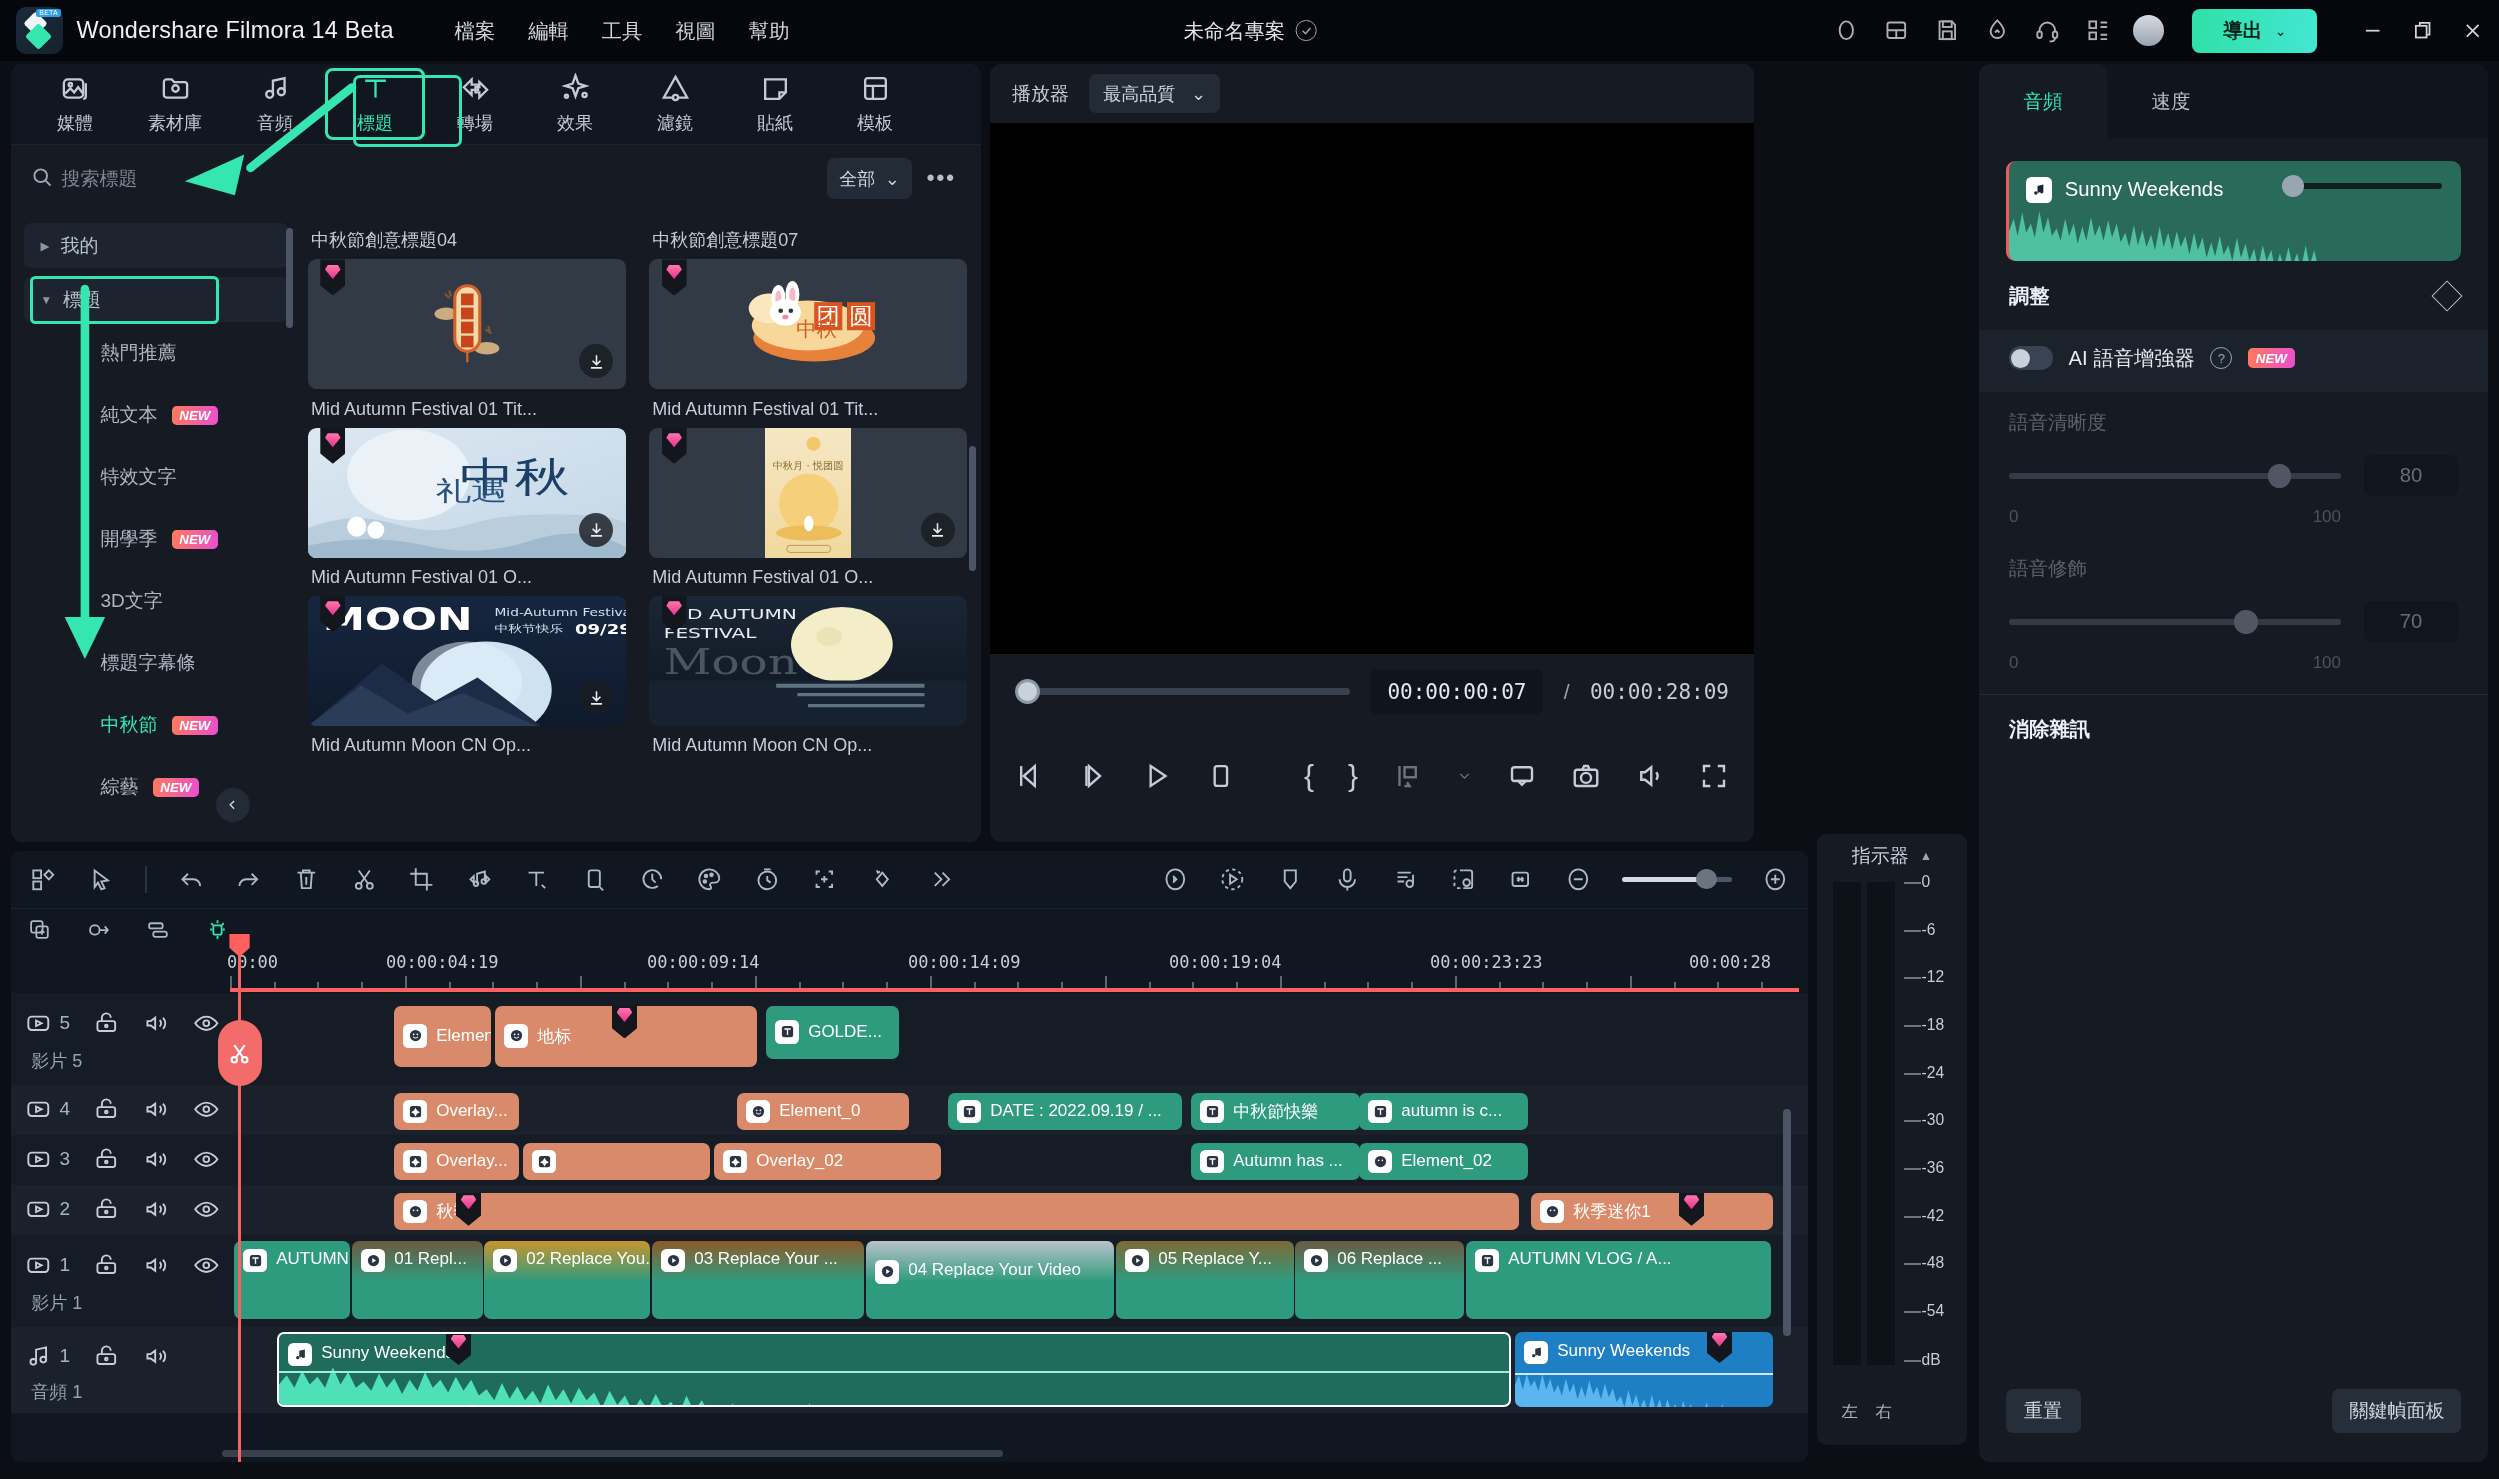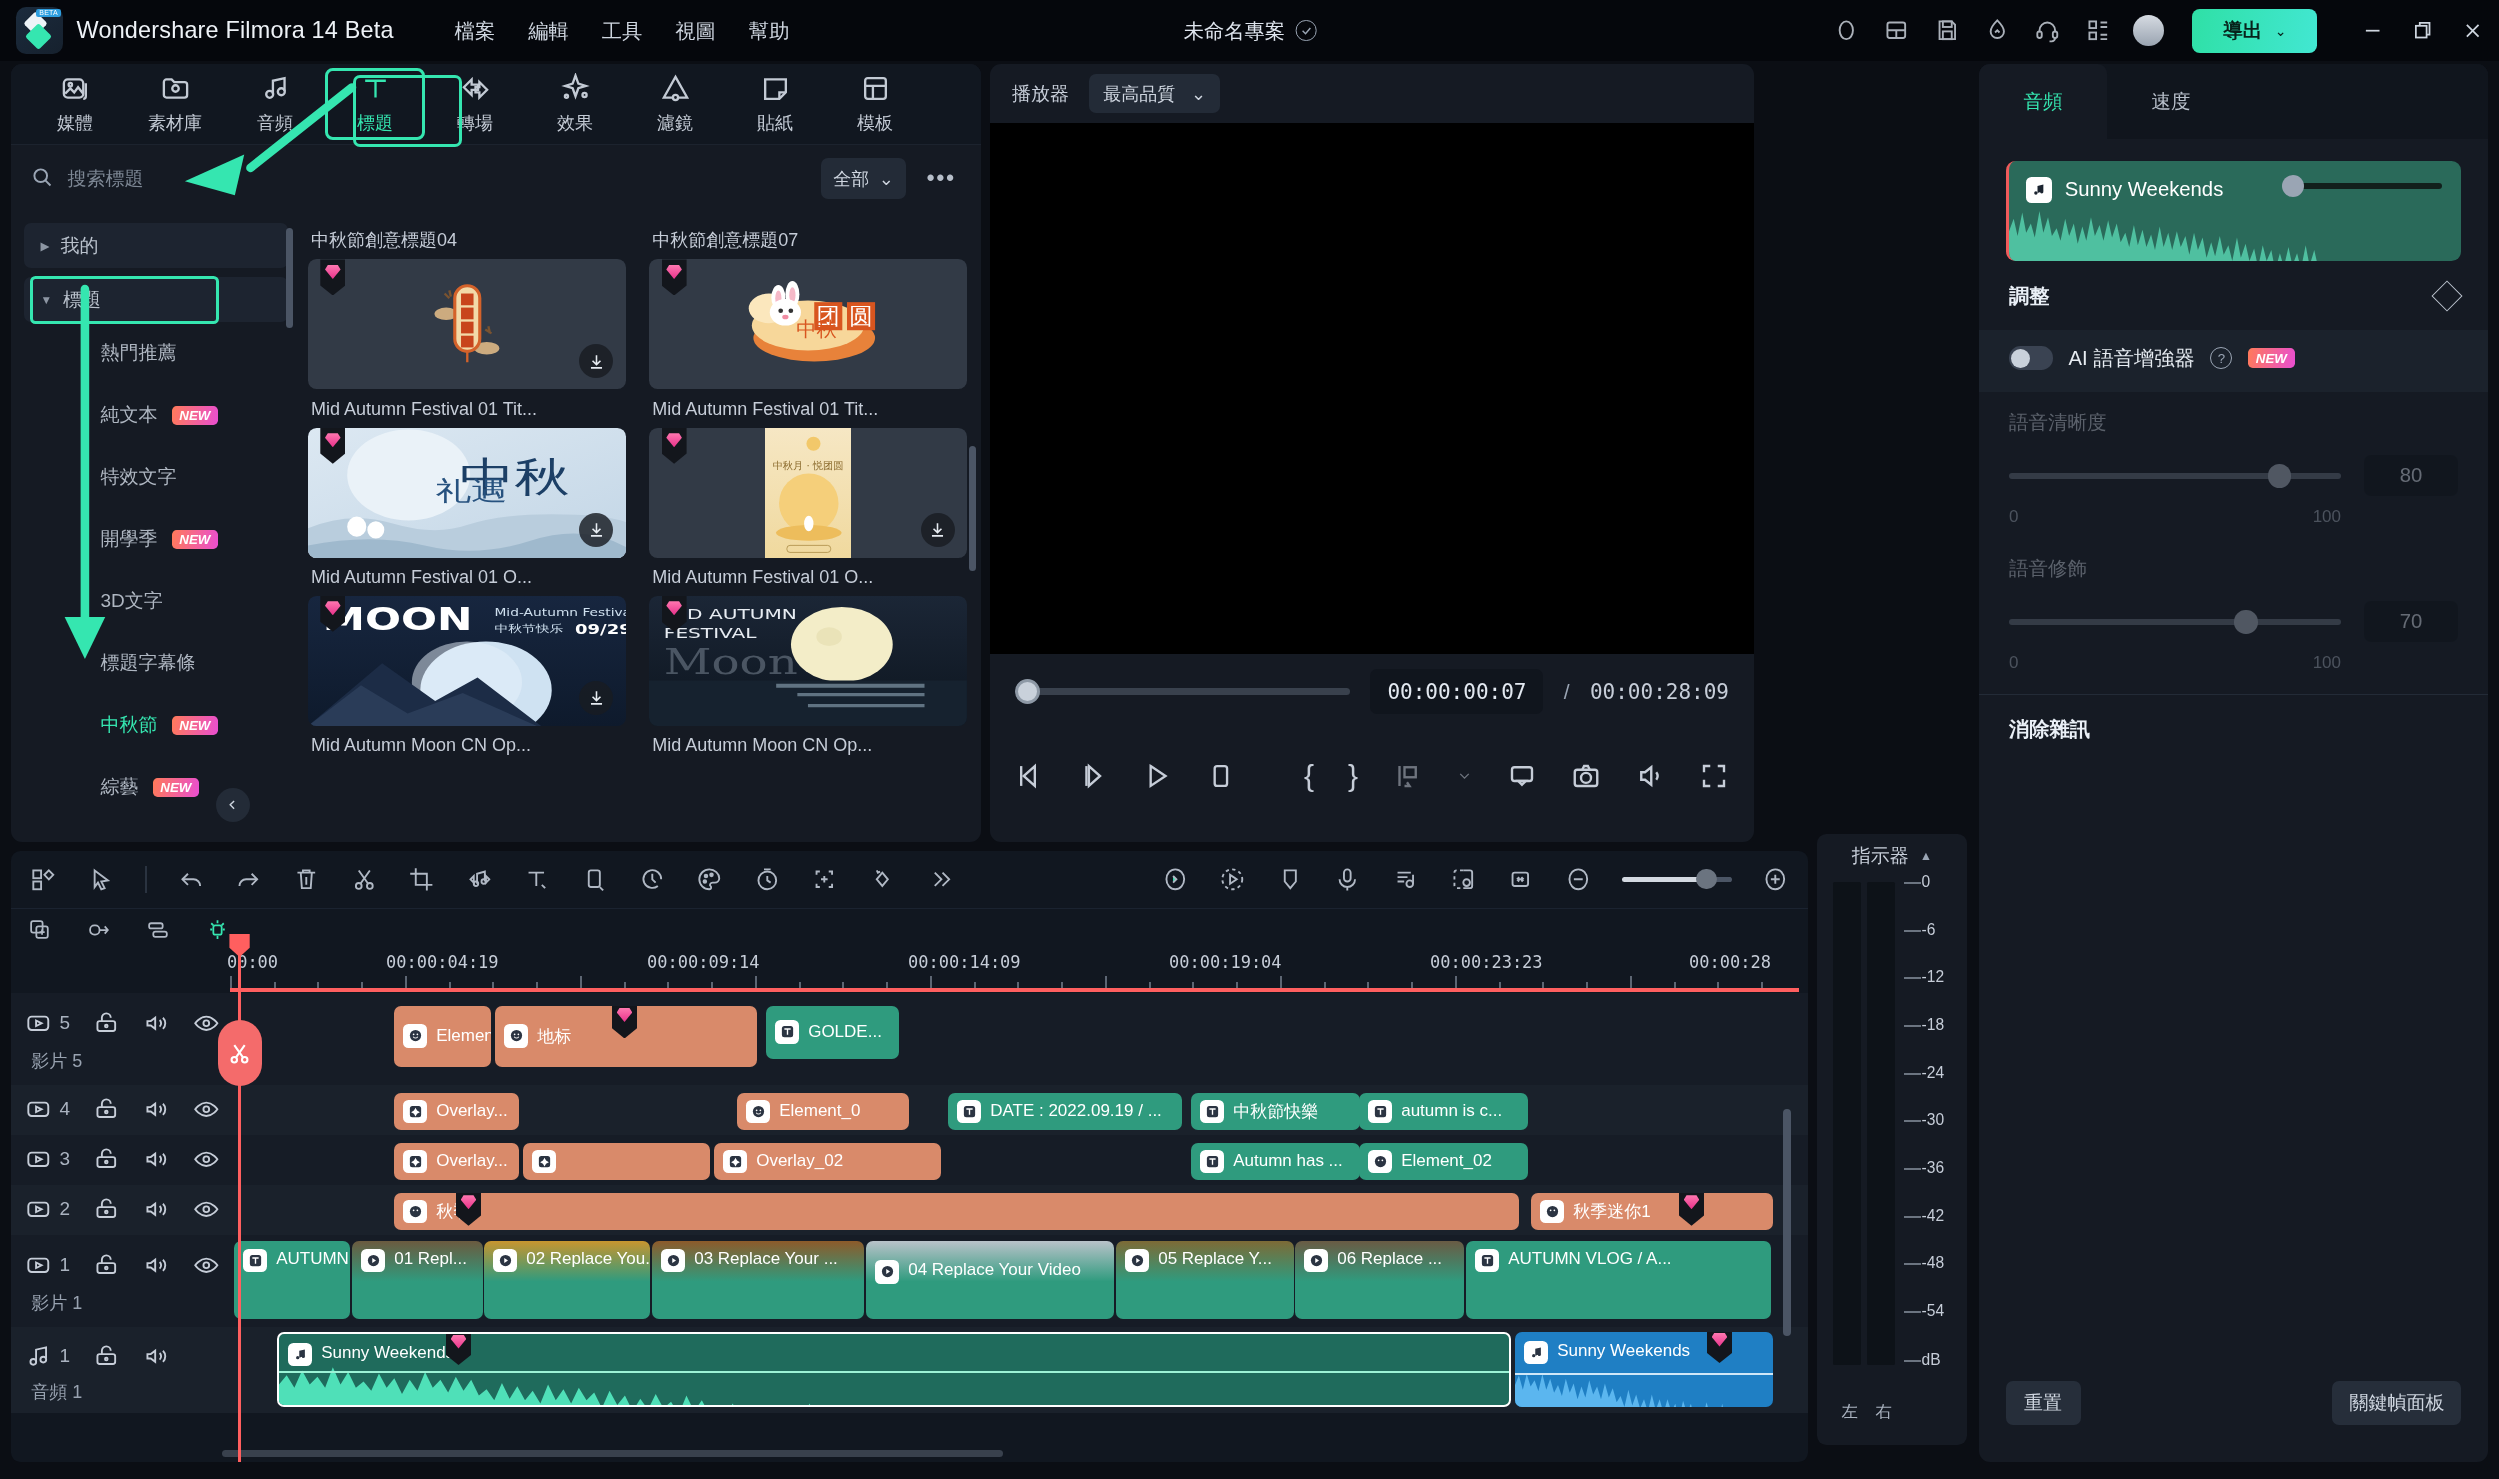--- a/index.html
+++ b/index.html
@@ -36,21 +36,21 @@
     background:#151a23; border-radius:11px; overflow:hidden; }
   .tabbar { height:81px; display:flex; align-items:center; padding:0 14px; gap:0;
     background:#111720; border-bottom:0.8px solid #1c232e; }
   .tab { width:100px; height:72px; display:flex; flex-direction:column; align-items:center; justify-content:center; gap:7px; border-radius:7.8px; position:relative;}
   .tab svg { width:31px; height:31px; fill:none; stroke:#c3cad4; stroke-width:1.8; }
   .tab span { font-size:18px; color:#c3cad4; }
   .tab.active { border:3.1px solid #35e6b0; }
   .tab.active svg { stroke:#35e6b0; }
   .tab.active span { color:#35e6b0; }
 
-  .searchrow { height:67px; display:flex; align-items:center; padding:0 19px; gap:14px; }
+  .searchrow { height:67px; display:flex; align-items:center; padding:0 19px; gap:8px; }
   .searchrow .sicon svg { width:23.4px; height:23.4px; stroke:#9aa5b4; stroke-width:2; fill:none; }
   .searchrow input { flex:1; background:transparent; border:0; outline:0; font-size:19px; color:#d8dde6; }
   .searchrow input::placeholder { color:#7d8794; }
   .allsel { height:41px; padding:0 12.5px; border-radius:7px; background:#232b37; display:flex; align-items:center; gap:9.4px; font-size:18px; color:#cfd6e0;}
   .dots { font-size:23.4px; color:#b6bec9; letter-spacing:1.6px; padding:0 6.2px; }
 
   .lcols { display:flex; height:630px; }
   .lnav { width:289px; padding:11px 12.5px 0 12.5px; position:relative; }
   .navrow { height:45px; border-radius:7px; display:flex; align-items:center; padding:0 17px; gap:11px; font-size:19px; color:#b9c1cc; }
   .navrow.grp { background:#1d2430; }
@@ -131,21 +131,21 @@
     display:flex; align-items:center; justify-content:center; }
   .sl-wrap { padding:17px 30px 0 30px; opacity:.45; }
   .sl-lbl { font-size:19.5px; color:#aeb6c1; margin-bottom:19px; }
   .sl-row { display:flex; align-items:center; gap:23.4px; }
   .sl { flex:1; height:6.2px; border-radius:3.1px; background:#5a6472; position:relative; }
   .sl .k { position:absolute; top:-8.6px; width:23.4px; height:23.4px; border-radius:50%; background:#98a2b0; }
   .numbox { width:94px; height:41px; border-radius:7px; background:#0e131a; display:flex; align-items:center; justify-content:center;
     font-size:20.3px; color:#c6cdd8; }
   .sl-minmax { display:flex; justify-content:space-between; font-size:17px; color:#8d96a3; margin-top:11px; padding-right:117px; }
   .divline { height:0.8px; background:#232b37; margin:20.3px 0 0 0; }
-  .rfoot { position:absolute; left:0; bottom:16px; width:100%; height:86px; display:flex; align-items:center; padding:0 26.6px; }
+  .rfoot { position:absolute; left:0; bottom:8px; width:100%; height:86px; display:flex; align-items:center; padding:0 26.6px; }
   .btn-reset { height:44px; width:75px; border-radius:7px; background:#262e3a; display:flex; align-items:center; justify-content:center; font-size:19px; color:#cfd6e0; }
   .btn-key { margin-left:auto; height:44px; padding:0 17px; border-radius:7px; background:#262e3a; display:flex; align-items:center; font-size:19px; color:#cfd6e0; }
 
   
   .tl { position:absolute; left:11px; top:851px; width:1797px; height:611px; background:#111720; border-radius:9.4px; overflow:hidden; }
   .tlbar { height:58px; display:flex; align-items:center; padding:0 19px; gap:31px; border-bottom:0.8px solid #1b2330; }
   .tlbar svg { width:26.6px; height:26.6px; stroke:#b0b8c4; fill:none; stroke-width:1.7; }
   .tlbar .vsep { width:1.6px; height:26.6px; background:#2a3340; }
   .tlbar .r { margin-left:auto; display:flex; align-items:center; gap:31px; }
   .zslider { width:109px; height:5.5px; border-radius:3.1px; background:#d3d9e1; position:relative; }

